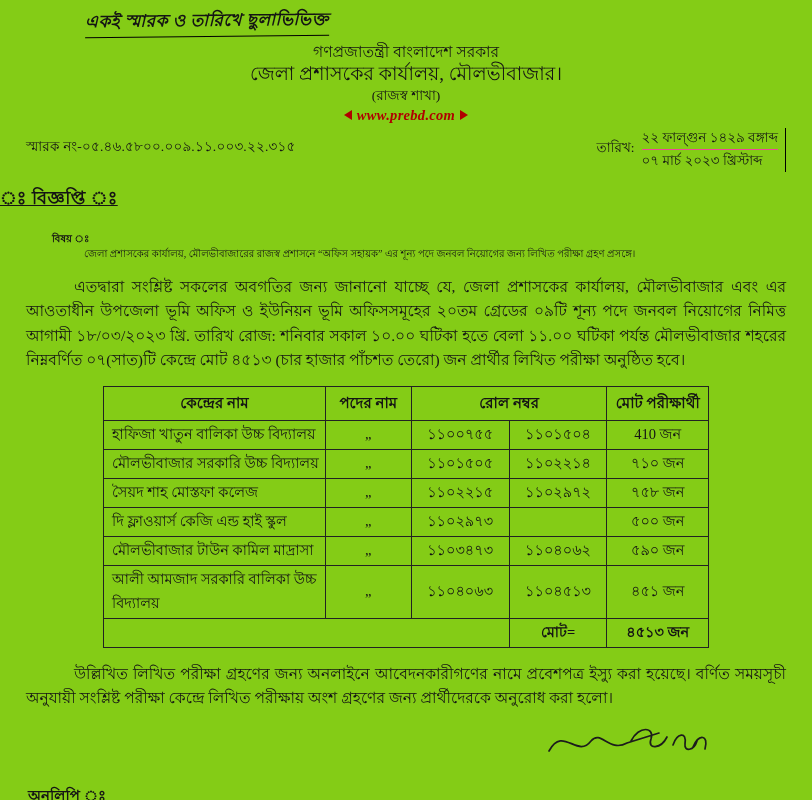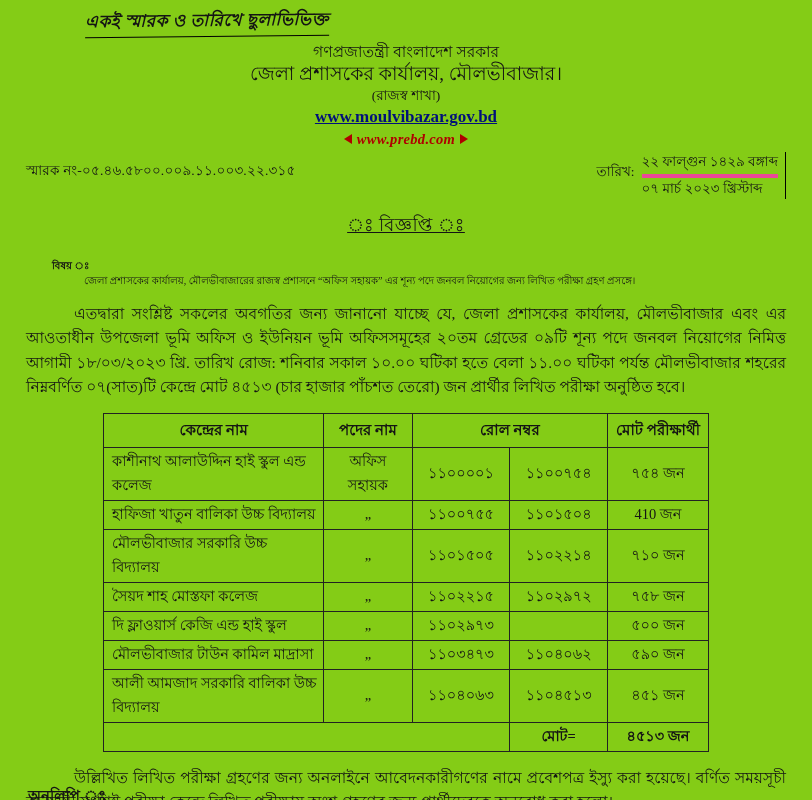--- a/index.html
+++ b/index.html
@@ -39,25 +39,25 @@
   }
   
   .memo-row {
     display:flex; justify-content:space-between; align-items:flex-start;
     margin:2px 26px 0 26px; font-size:13.5px;
   }
   .memo-no { padding-top:8px; letter-spacing:0.2px; }
   .dates { display:flex; gap:7px; }
   .date-label { padding-top:9px; }
   .date-col { border-right:1.6px solid #000; padding-right:7px; line-height:1.5; }
-  .date-bn { border-bottom:4px solid #ec4899; padding-bottom:1px; display:block; }
+  .date-bn { border-bottom:1px solid #ec4899; padding-bottom:1px; display:block; }
   .date-en { display:block; padding-top:1px; }
   
   .notice-title {
-    text-align:center; font-weight:normal; font-size:18px;
+    font-weight:bold; font-size:18px;
     text-decoration:underline; margin-top:12px; letter-spacing:0.5px;
   }
   
   .subject { display:flex; margin:16px 30px 0 52px; font-size:10px; line-height:1.5;flex-direction:column; }
   .subject-label { font-weight:bold; white-space:nowrap; }
   .subject-text { margin-left:32px; max-width:610px; }
   
   .body-par, .closing-par {
     margin:14px 26px 0 26px; font-size:15.5px; line-height:1.58;
     text-align:justify; text-indent:48px;
@@ -83,23 +83,20 @@
 <div class="page">
 
   <div class="note-wrap">
     <span class="hand-note">একই স্মারক ও তারিখে ছুলাভিভিক্ত</span>
   </div>
 
   <div class="header">
     <div class="gov-line">গণপ্রজাতন্ত্রী বাংলাদেশ সরকার</div>
     <div class="office-line">জেলা প্রশাসকের কার্যালয়, মৌলভীবাজার।</div>
     <div class="branch-line">(রাজস্ব শাখা)</div>
-    <div class="website-line">
-      <span class="link">www.moulvibazar.gov.bd</span>
-    </div>
     <div class="prebd-line">
       <span class="prebd">www.prebd.com</span>
     </div>
   </div>
 
   <div class="memo-row">
     <span class="memo-no">স্মারক নং-০৫.৪৬.৫৮০০.০০৯.১১.০০৩.২২.৩১৫</span>
     <span class="dates">
       <span class="date-label">তারিখ:</span>
       <span class="date-col">
@@ -128,27 +125,20 @@
     </colgroup>
     <thead>
       <tr>
         <th>কেন্দ্রের নাম</th>
         <th>পদের নাম</th>
         <th colspan="2">রোল নম্বর</th>
         <th>মোট পরীক্ষার্থী</th>
       </tr>
     </thead>
     <tbody>
-      <tr>
-        <td class="c-name">কাশীনাথ আলাউদ্দিন হাই স্কুল এন্ড কলেজ</td>
-        <td>অফিস সহায়ক</td>
-        <td>১১০০০০১</td>
-        <td>১১০০৭৫৪</td>
-        <td>৭৫৪ জন</td>
-      </tr>
       <tr>
         <td class="c-name">হাফিজা খাতুন বালিকা উচ্চ বিদ্যালয়</td>
         <td>„</td>
         <td>১১০০৭৫৫</td>
         <td>১১০১৫০৪</td>
         <td>410 জন</td>
       </tr>
       <tr>
         <td class="c-name">মৌলভীবাজার সরকারি উচ্চ বিদ্যালয়</td>
         <td>„</td>

